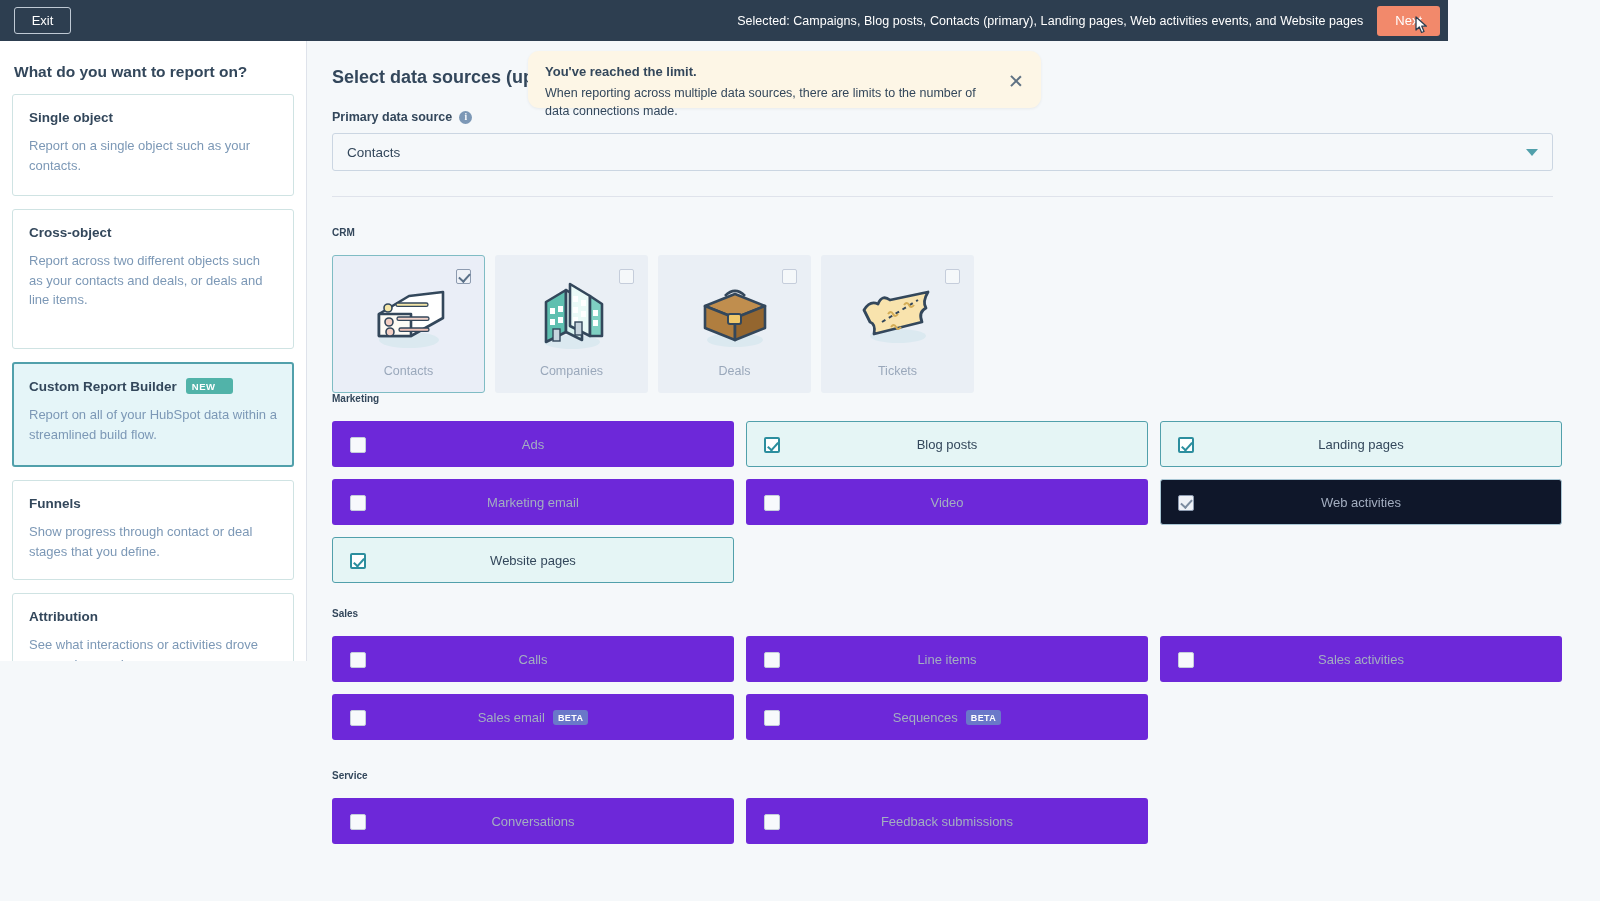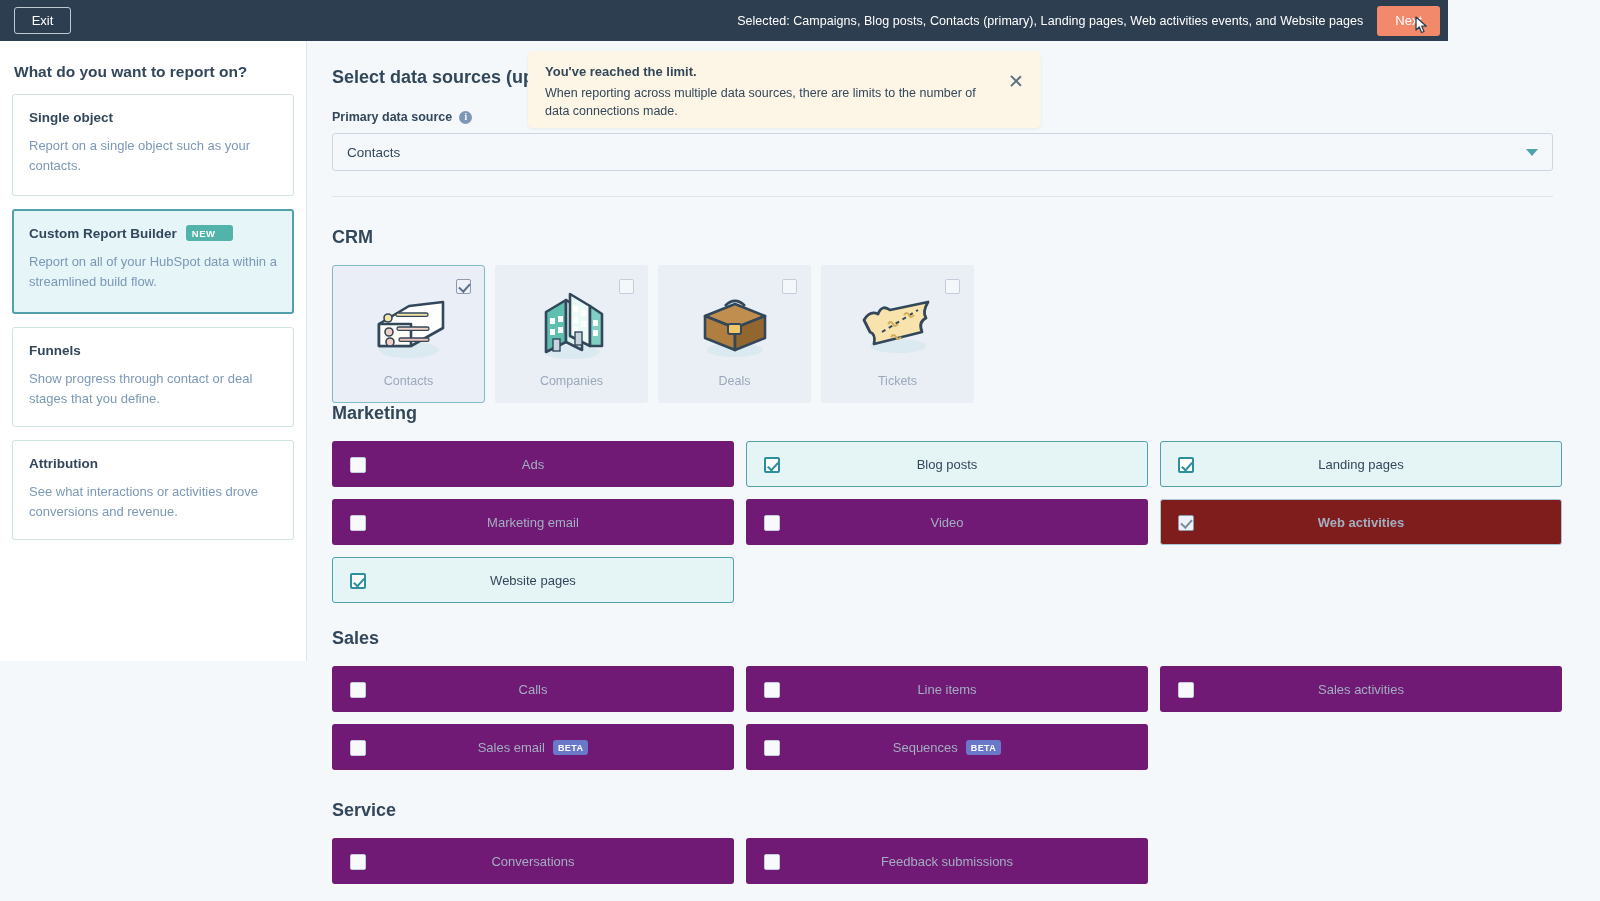--- a/index.html
+++ b/index.html
@@ -167,21 +167,21 @@
     border-top: 7px solid #51a0ab;
   }
   #divider {
     margin-top: 25px;
     width: 1221px;
     height: 1px;
     background: #dfe3eb;
   }
 
   .group-title {
-    font-size: 18px; font-weight: bold; color: #33475b;
+    font-size: 10px; font-weight: bold; color: #33475b;
   }
 
   
   #crm-title { margin-top: 30px; }
   #crm-row {
     margin-top: 17px;
     display: flex; gap: 10px;
   }
   .crm-tile {
     position: relative;
@@ -233,42 +233,41 @@
   
   .rows-wrap {
     margin-top: 17px;
     display: flex; flex-wrap: wrap;
     gap: 12px;
     width: 1230px;
   }
   .opt-row {
     position: relative;
     width: 402px; height: 46px;
-    background: #701a75;
+    background: #6d28d9;
     border: 1px solid transparent;
     border-radius: 3px;
     display: flex; align-items: center;
     cursor: pointer;
   }
   .opt-row .opt-label {
     flex: 1;
     text-align: center;
     font-size: 13px;
     color: #a3aec0;
     display: flex; align-items: center; justify-content: center; gap: 8px;
   }
   .opt-row.enabled {
     background: #e5f5f5;
     border: 1px solid #51a0ab;
   }
   .opt-row.enabled .opt-label { color: #33475b; }
   .opt-row.checked-disabled {
-    background: #7f1d1d;
+    background: #0f172a;
     border: 1px solid #a9c6d4;
-    font-weight: bold;
   }
   .opt-cb {
     position: absolute;
     left: 17px; top: 15px;
     width: 16px; height: 16px;
     border: 1px solid #c5cddb;
     border-radius: 2px;
     background: #f7f9fc;
   }
   .opt-row.enabled .opt-cb {
@@ -306,23 +305,23 @@
     border-radius: 3px;
   }
 
   #sales-title { margin-top: 25px; }
   #service-title { margin-top: 30px; }
 
   
   #alert {
     position: absolute;
     top: 51px; left: 528px;
-    width: 513px; height: 77px;
+    width: 513px; height: 57px;
     background: #fdf6e6;
-    border-radius: 5px;
+    border-radius: 11px;
     padding: 13px 16px 0 17px;
     box-shadow: 0 1px 3px rgba(0,0,0,0.06);
     z-index: 40;
   }
   #alert-title {
     font-size: 13px; font-weight: bold;
     color: #33475b;
     margin-bottom: 5px;
   }
   #alert-body {
@@ -365,20 +364,27 @@
 
 <div id="sidebar">
   <div id="sidebar-title">What do you want to report on?</div>
   <div id="sidebar-cards">
       <div class="side-card c1">
         <div class="side-card-head">
        <span class="side-card-title">Single object</span>
 
      </div>
      <div class="side-card-desc">Report on a single object such as your contacts.</div>
+      </div>
+      <div class="side-card c2">
+        <div class="side-card-head">
+       <span class="side-card-title">Cross-object</span>
+
+     </div>
+     <div class="side-card-desc">Report across two different objects such as your contacts and deals, or deals and line items.</div>
       </div>
       <div class="side-card c3 selected">
         <div class="side-card-head">
        <span class="side-card-title">Custom Report Builder</span>
        <span class="badge-new">NEW</span>
      </div>
      <div class="side-card-desc">Report on all of your HubSpot data within a streamlined build flow.</div>
       </div>
       <div class="side-card c4">
         <div class="side-card-head">

